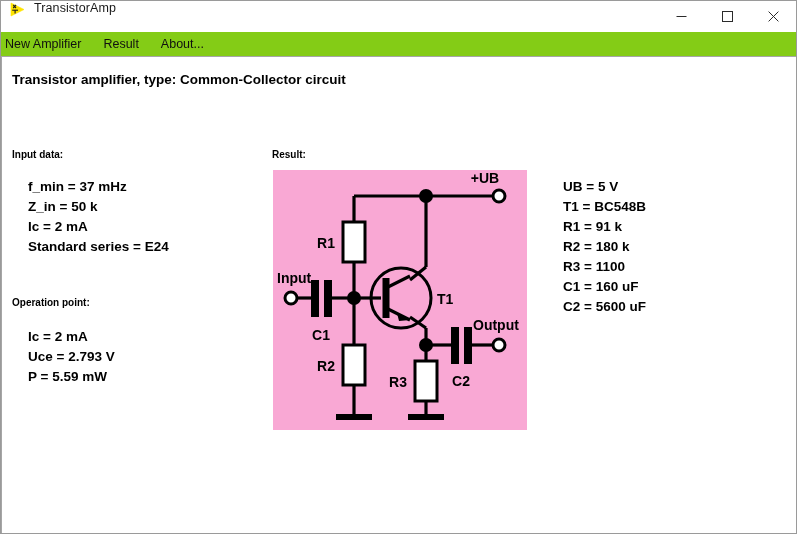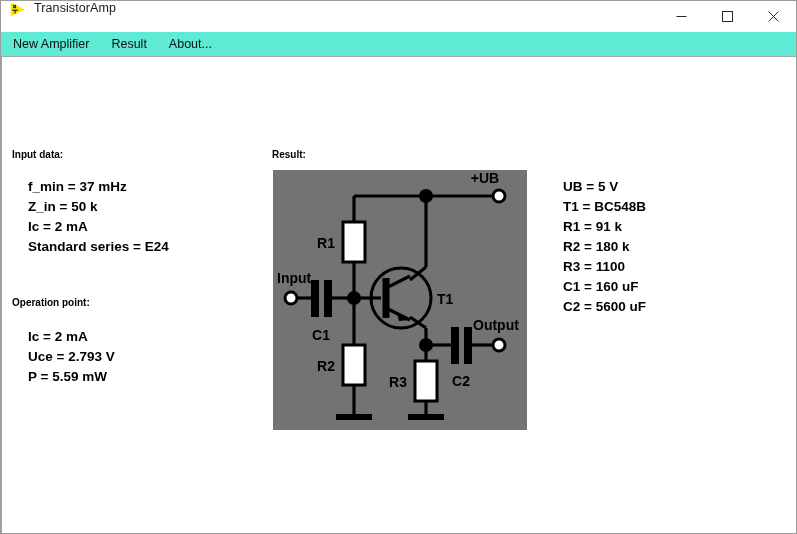--- a/index.html
+++ b/index.html
@@ -60,24 +60,23 @@
     justify-content: center;
     background: transparent;
     border: none;
     padding: 0;
   }
   .win-btn svg { display: block; }
   
   .menubar {
     height: 24px;
     min-height: 24px;
-    background: #5eead4;
+    background: #84cc16;
     display: flex;
     align-items: center;
-    padding-left: 8px;
   }
   .menu-item {
     font-size: 12.5px;
     color: #101010;
     padding: 2px 8px 2px 4px;
     margin-right: 10px;
     white-space: nowrap;
   }
   
   .client {
@@ -122,21 +121,21 @@
 
   .col-left  { left: 10px; }
   .col-right { left: 545px; }
 
   .schematic {
     position: absolute;
     left: 271px;
     top: 113px;
     width: 254px;
     height: 260px;
-    background: #737373;
+    background: #f9a8d4;
   }
   .schematic svg { display: block; }
 </style>
 </head>
 <body>
 
 <div class="window">
 
   <div class="titlebar">
     <span class="app-icon">
@@ -171,20 +170,21 @@
 
   <div class="menubar">
     <span class="menu-item">New Amplifier</span>
     <span class="menu-item">Result</span>
     <span class="menu-item">About...</span>
   </div>
 
   <div class="client">
     <div class="client-inner">
 
+      <div class="hdr">Transistor amplifier, type: Common-Collector circuit</div>
 
       <div class="sec-label" id="input-label">Input data:</div>
       <div class="line col-left" style="top:122px">f_min = 37 mHz</div>
       <div class="line col-left" style="top:142px">Z_in = 50 k</div>
       <div class="line col-left" style="top:162px">Ic = 2 mA</div>
       <div class="line col-left" style="top:182px">Standard series = E24</div>
 
       <div class="sec-label" id="oppoint-label">Operation point:</div>
       <div class="line col-left" style="top:272px">Ic = 2 mA</div>
       <div class="line col-left" style="top:292px">Uce = 2.793 V</div>

